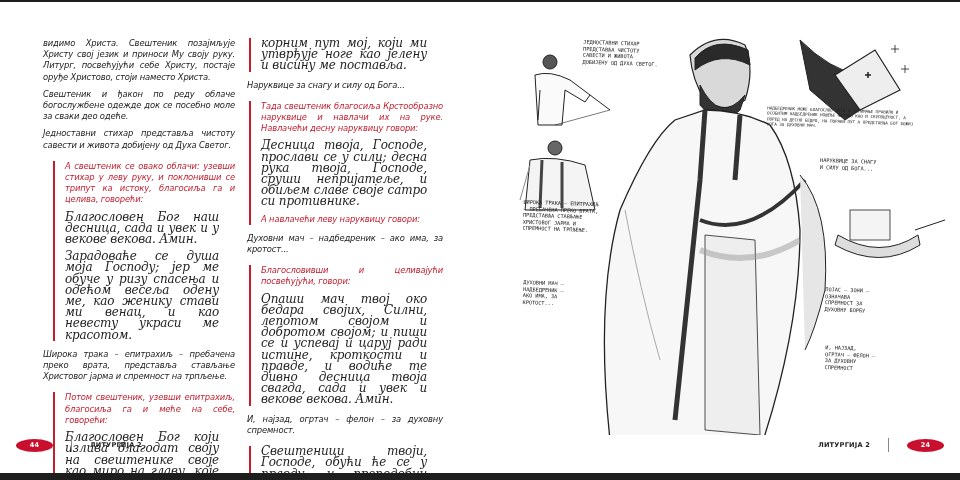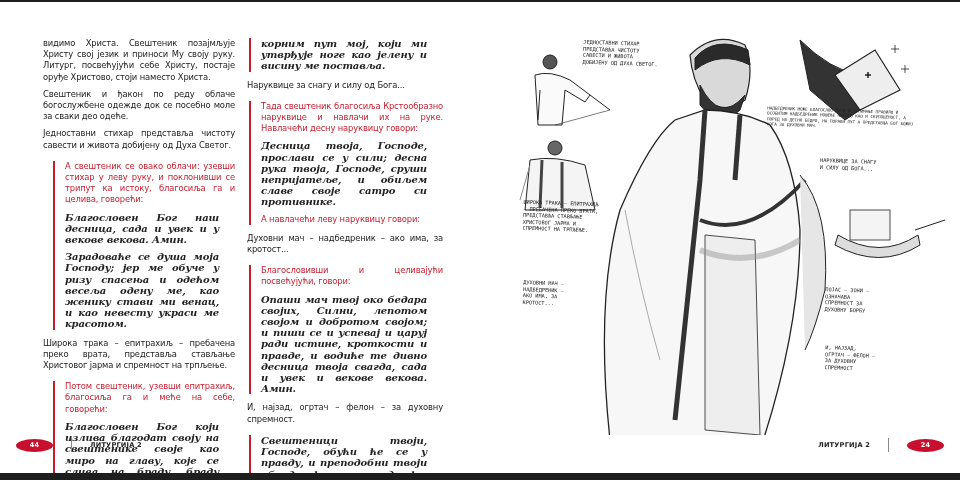--- a/index.html
+++ b/index.html
@@ -3,25 +3,25 @@
 <meta charset="utf-8">
 <style>
   html, body { margin:0; padding:0; }
   body { width:960px; height:480px; position:relative; background:#fff; overflow:hidden;
          font-family:"DejaVu Sans", sans-serif; color:#222; }
   .topbar { position:absolute; left:0; top:0; width:960px; height:2px; background:#1e1e1e; }
   .botbar { position:absolute; left:0; bottom:0; width:960px; height:7px; background:#1e1e1e; }
   .col { position:absolute; font-size:8.4px; line-height:11.2px; letter-spacing:-0.15px; }
   .col1 { left:43px; top:38px; width:192px; }
   .col2 { left:247px; top:38px; width:196px; }
-  p { margin:0 0 6px 0; text-align:justify; }
+  p { margin:0 0 6px 0; text-align:justify;font-style:italic; }
   .quote { border-left:2px solid #c41e2e; padding-left:10px; margin:10px 0 8px 10px; }
   .col2 .quote { margin-left:2px; }
   .red { color:#c41e2e; margin:0 0 6px 0; text-align:justify; }
-  .it { font-family:"DejaVu Serif", serif; font-style:italic; font-size:10px; margin:0 16px 6px 0; text-align:justify; color:#222;font-weight:bold; }
+  .it { font-family:"DejaVu Serif", serif; font-style:italic; font-size:12px; margin:0 16px 6px 0; text-align:justify; color:#222; }
   .footer { position:absolute; top:438px; display:flex; align-items:center; font-size:6.6px; font-weight:bold; letter-spacing:0.2px; color:#222; }
   .footer-left { left:16px; }
   .footer-right { right:16px; }
   .pnum { width:37px; height:13px; border-radius:50%; background:#c8102e; color:#fff; font-size:6.5px; font-weight:bold; display:flex; align-items:center; justify-content:center; }
   .sep { width:1px; height:14px; background:#888; margin:0 18px; }
   .illus { position:absolute; left:500px; top:30px; width:455px; height:405px; }
   .note { position:absolute; font-family:"DejaVu Sans Mono", monospace; font-size:5.2px; line-height:6.6px; color:#222; text-transform:uppercase; transform:rotate(2deg); }
 </style>
 </head>
 <body>

